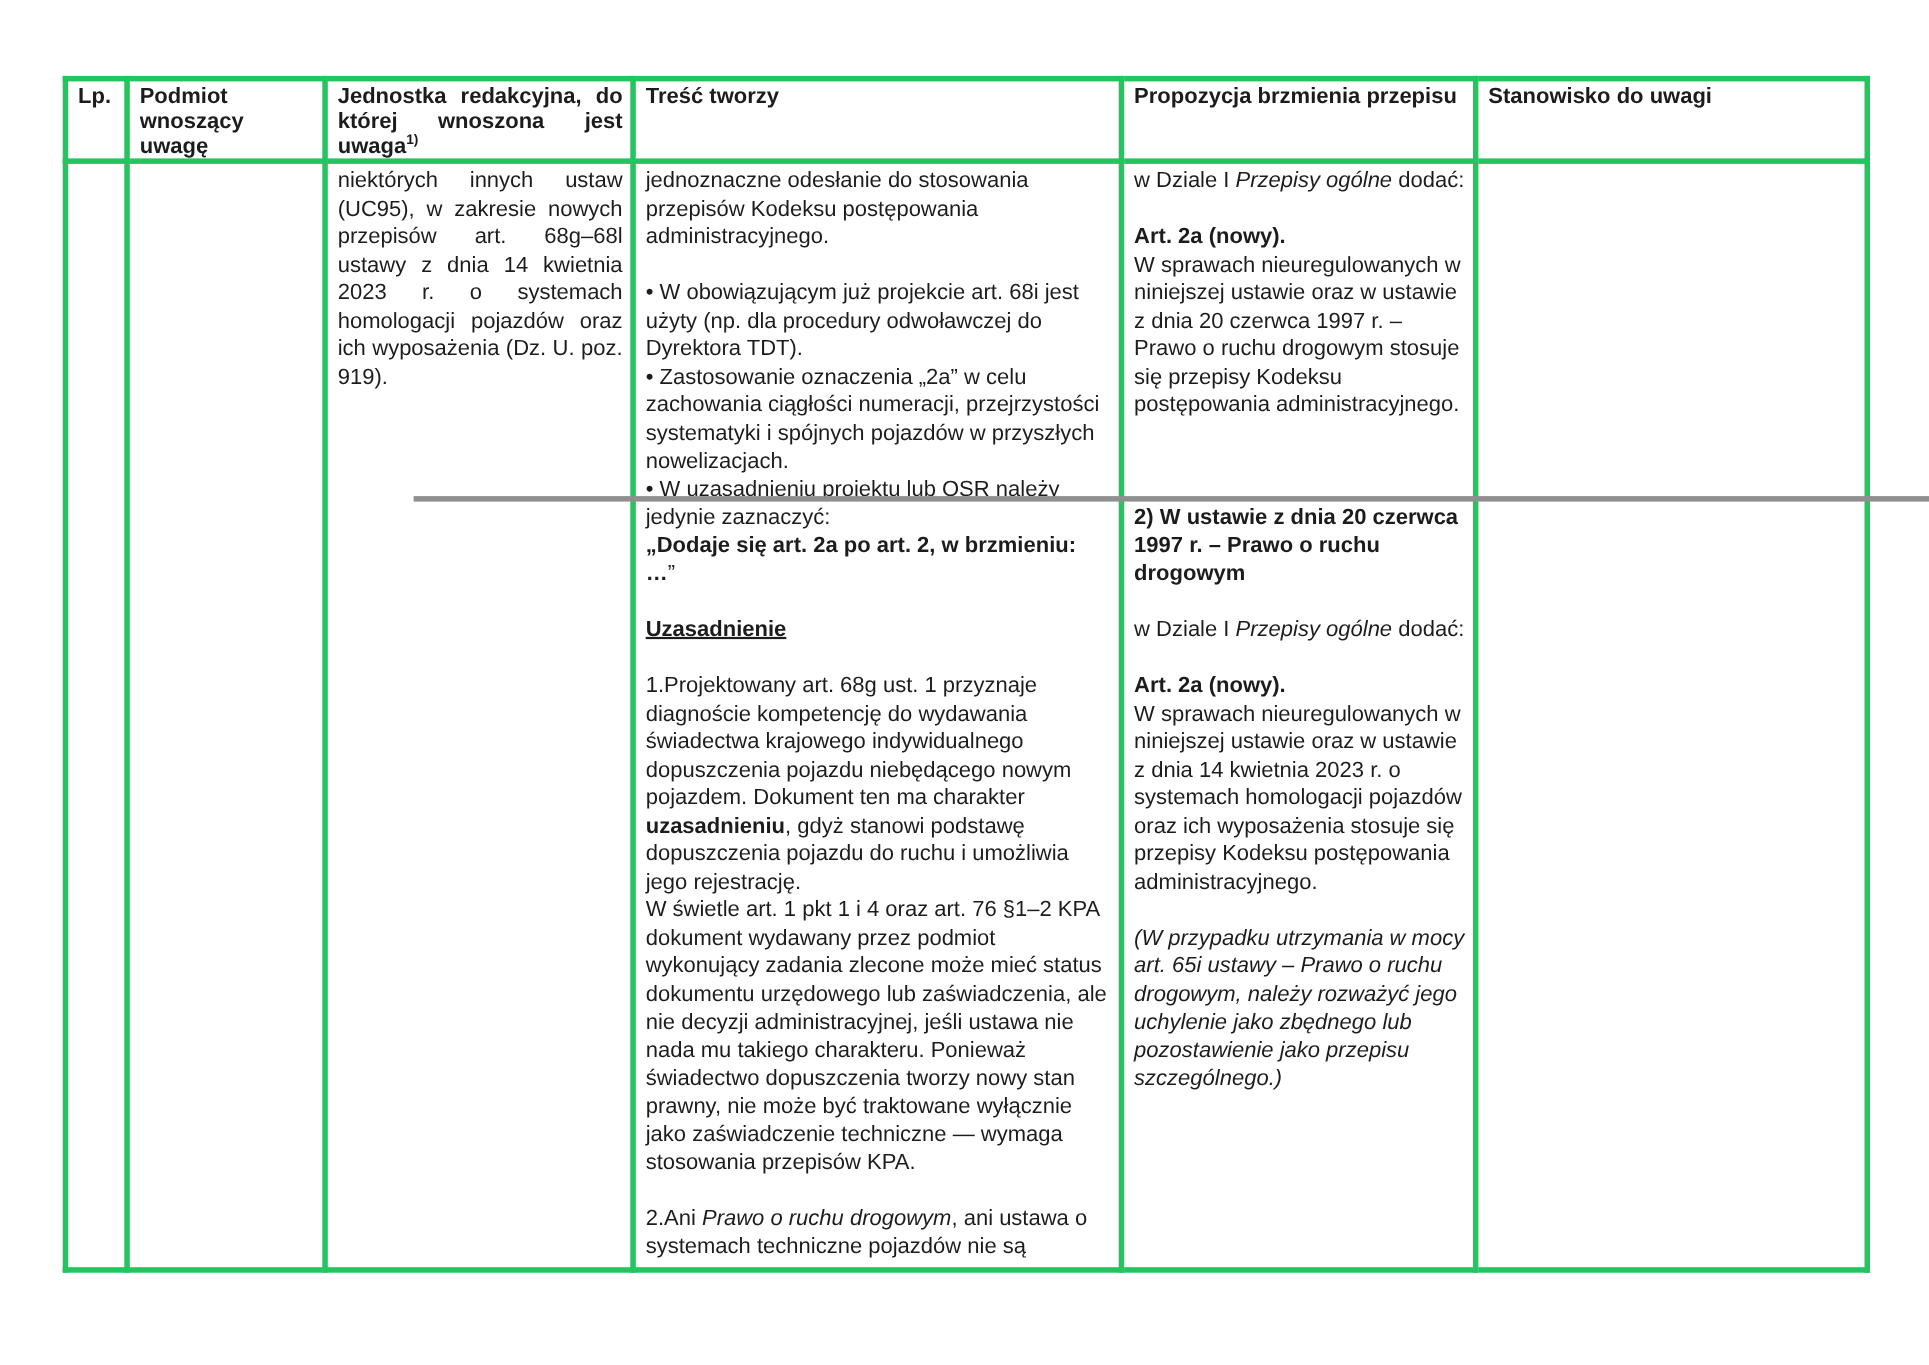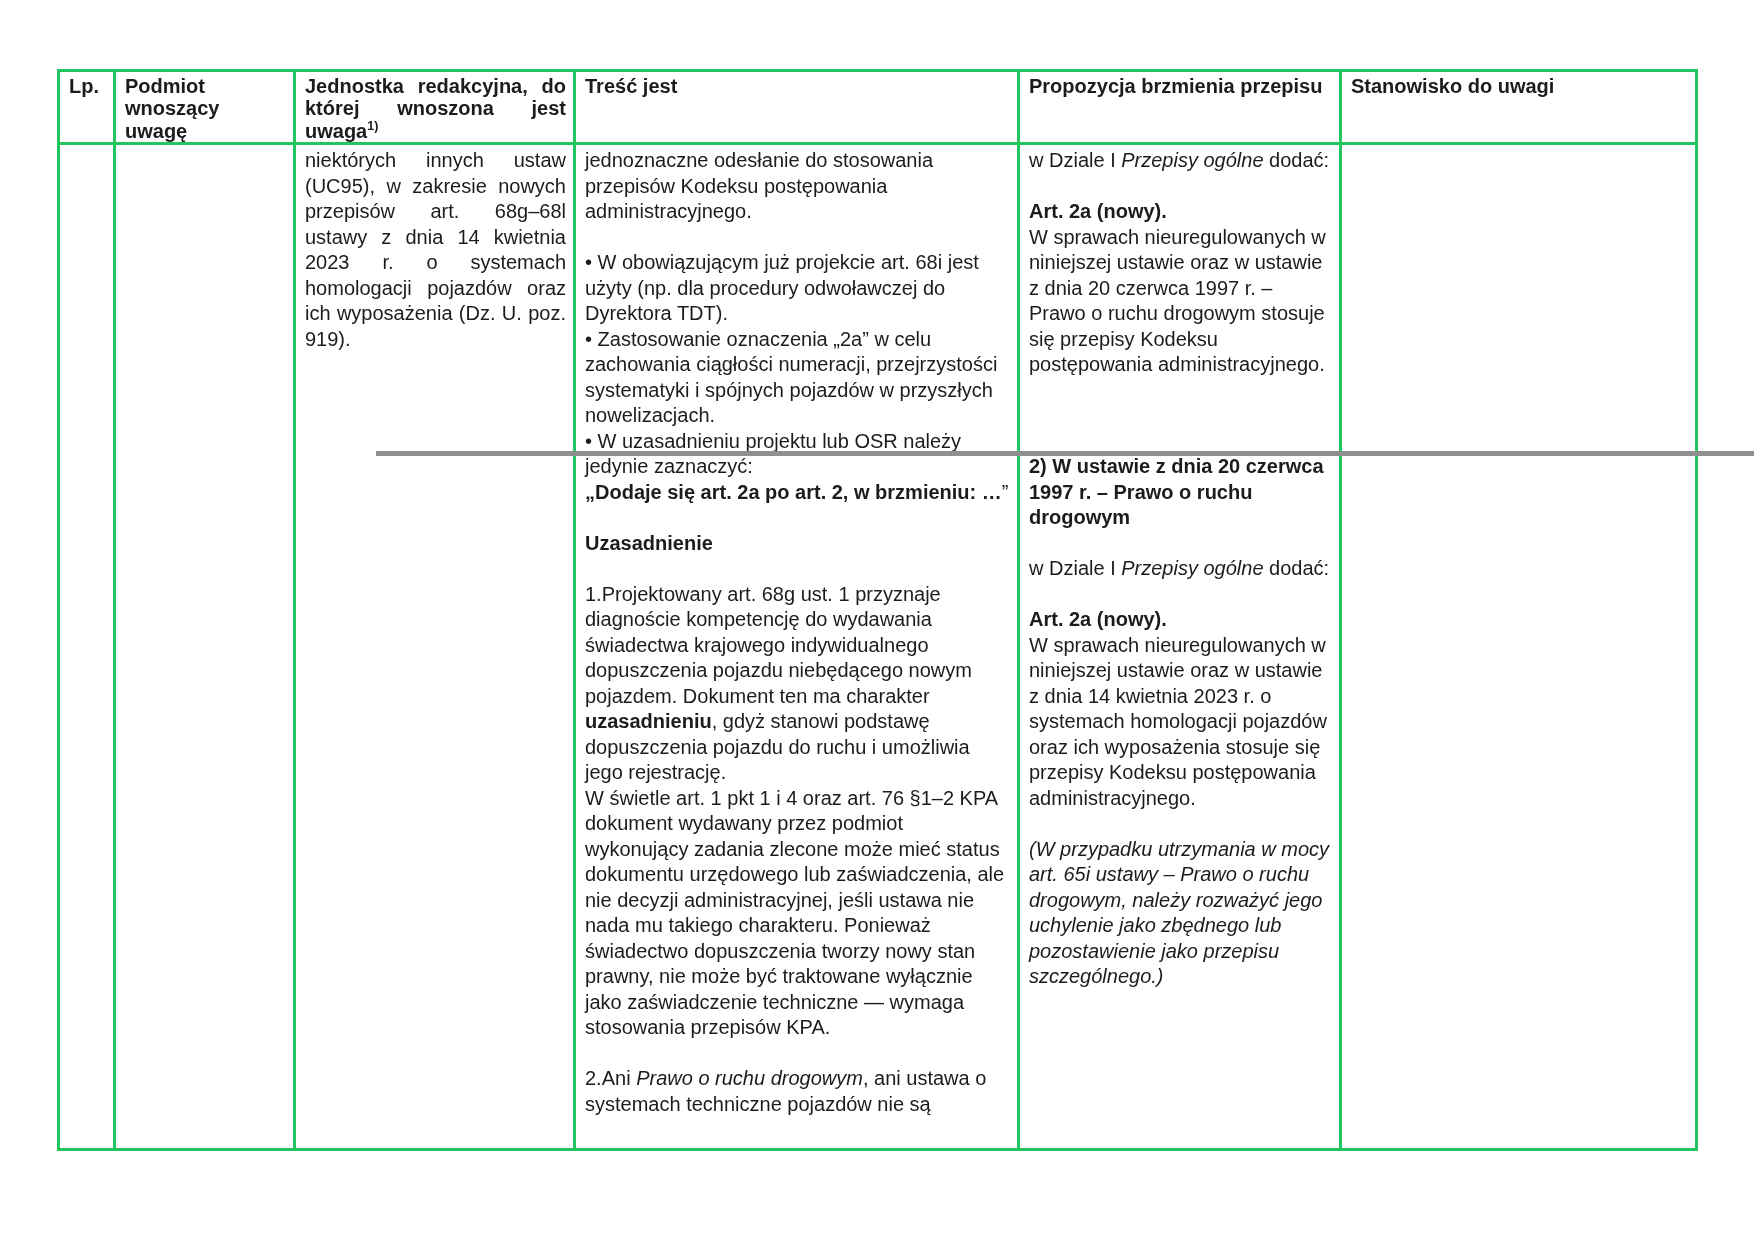--- a/index.html
+++ b/index.html
@@ -18,21 +18,21 @@
   .doc-table {
     position: absolute;
     left: 57px;
     top: 69px;
     width: 1638px;
     border-collapse: collapse;
     table-layout: fixed;
     border: 2px solid #4a4a4a;
   }
   .doc-table th, .doc-table td {
-    border: 3px solid #22c55e;
+    border: 5px solid #22c55e;
     vertical-align: top;
     padding: 3px 7px 0 9px;
     font-size: 20px;
     overflow: hidden;
   }
   .doc-table th {
     font-weight: bold;
     text-align: left;
     line-height: 22.4px;
     height: 62px;
@@ -42,21 +42,21 @@
     line-height: 25.5px;
     height: 1000px;
   }
   td.justify .para { text-align: justify; }
   .para {
     margin: 0;
     min-height: 25.5px;
   }
   .b { font-weight: bold; }
   .i { font-style: italic; }
-  .u { }
+  .u { text-decoration: underline; }
   sup.fnref {
     font-size: 12.5px;
     vertical-align: super;
     line-height: 0;
   }
   .page-divider {
     position: absolute;
     left: 376px;
     top: 451px;
     width: 1378px;
@@ -82,21 +82,21 @@
       <th>
         <span>Lp.</span>
       </th>
       <th>
         <span>Podmiot wnoszący uwagę</span>
       </th>
       <th class="justify">
         <span>Jednostka redakcyjna, do której wnoszona jest uwaga</span><sup class="fnref">1)</sup>
       </th>
       <th>
-        <span>Treść jest</span>
+        <span>Treść tworzy</span>
       </th>
       <th>
         <span>Propozycja brzmienia przepisu</span>
       </th>
       <th>
         <span>Stanowisko do uwagi</span>
       </th>
     </tr>
   </thead>
   <tbody>

